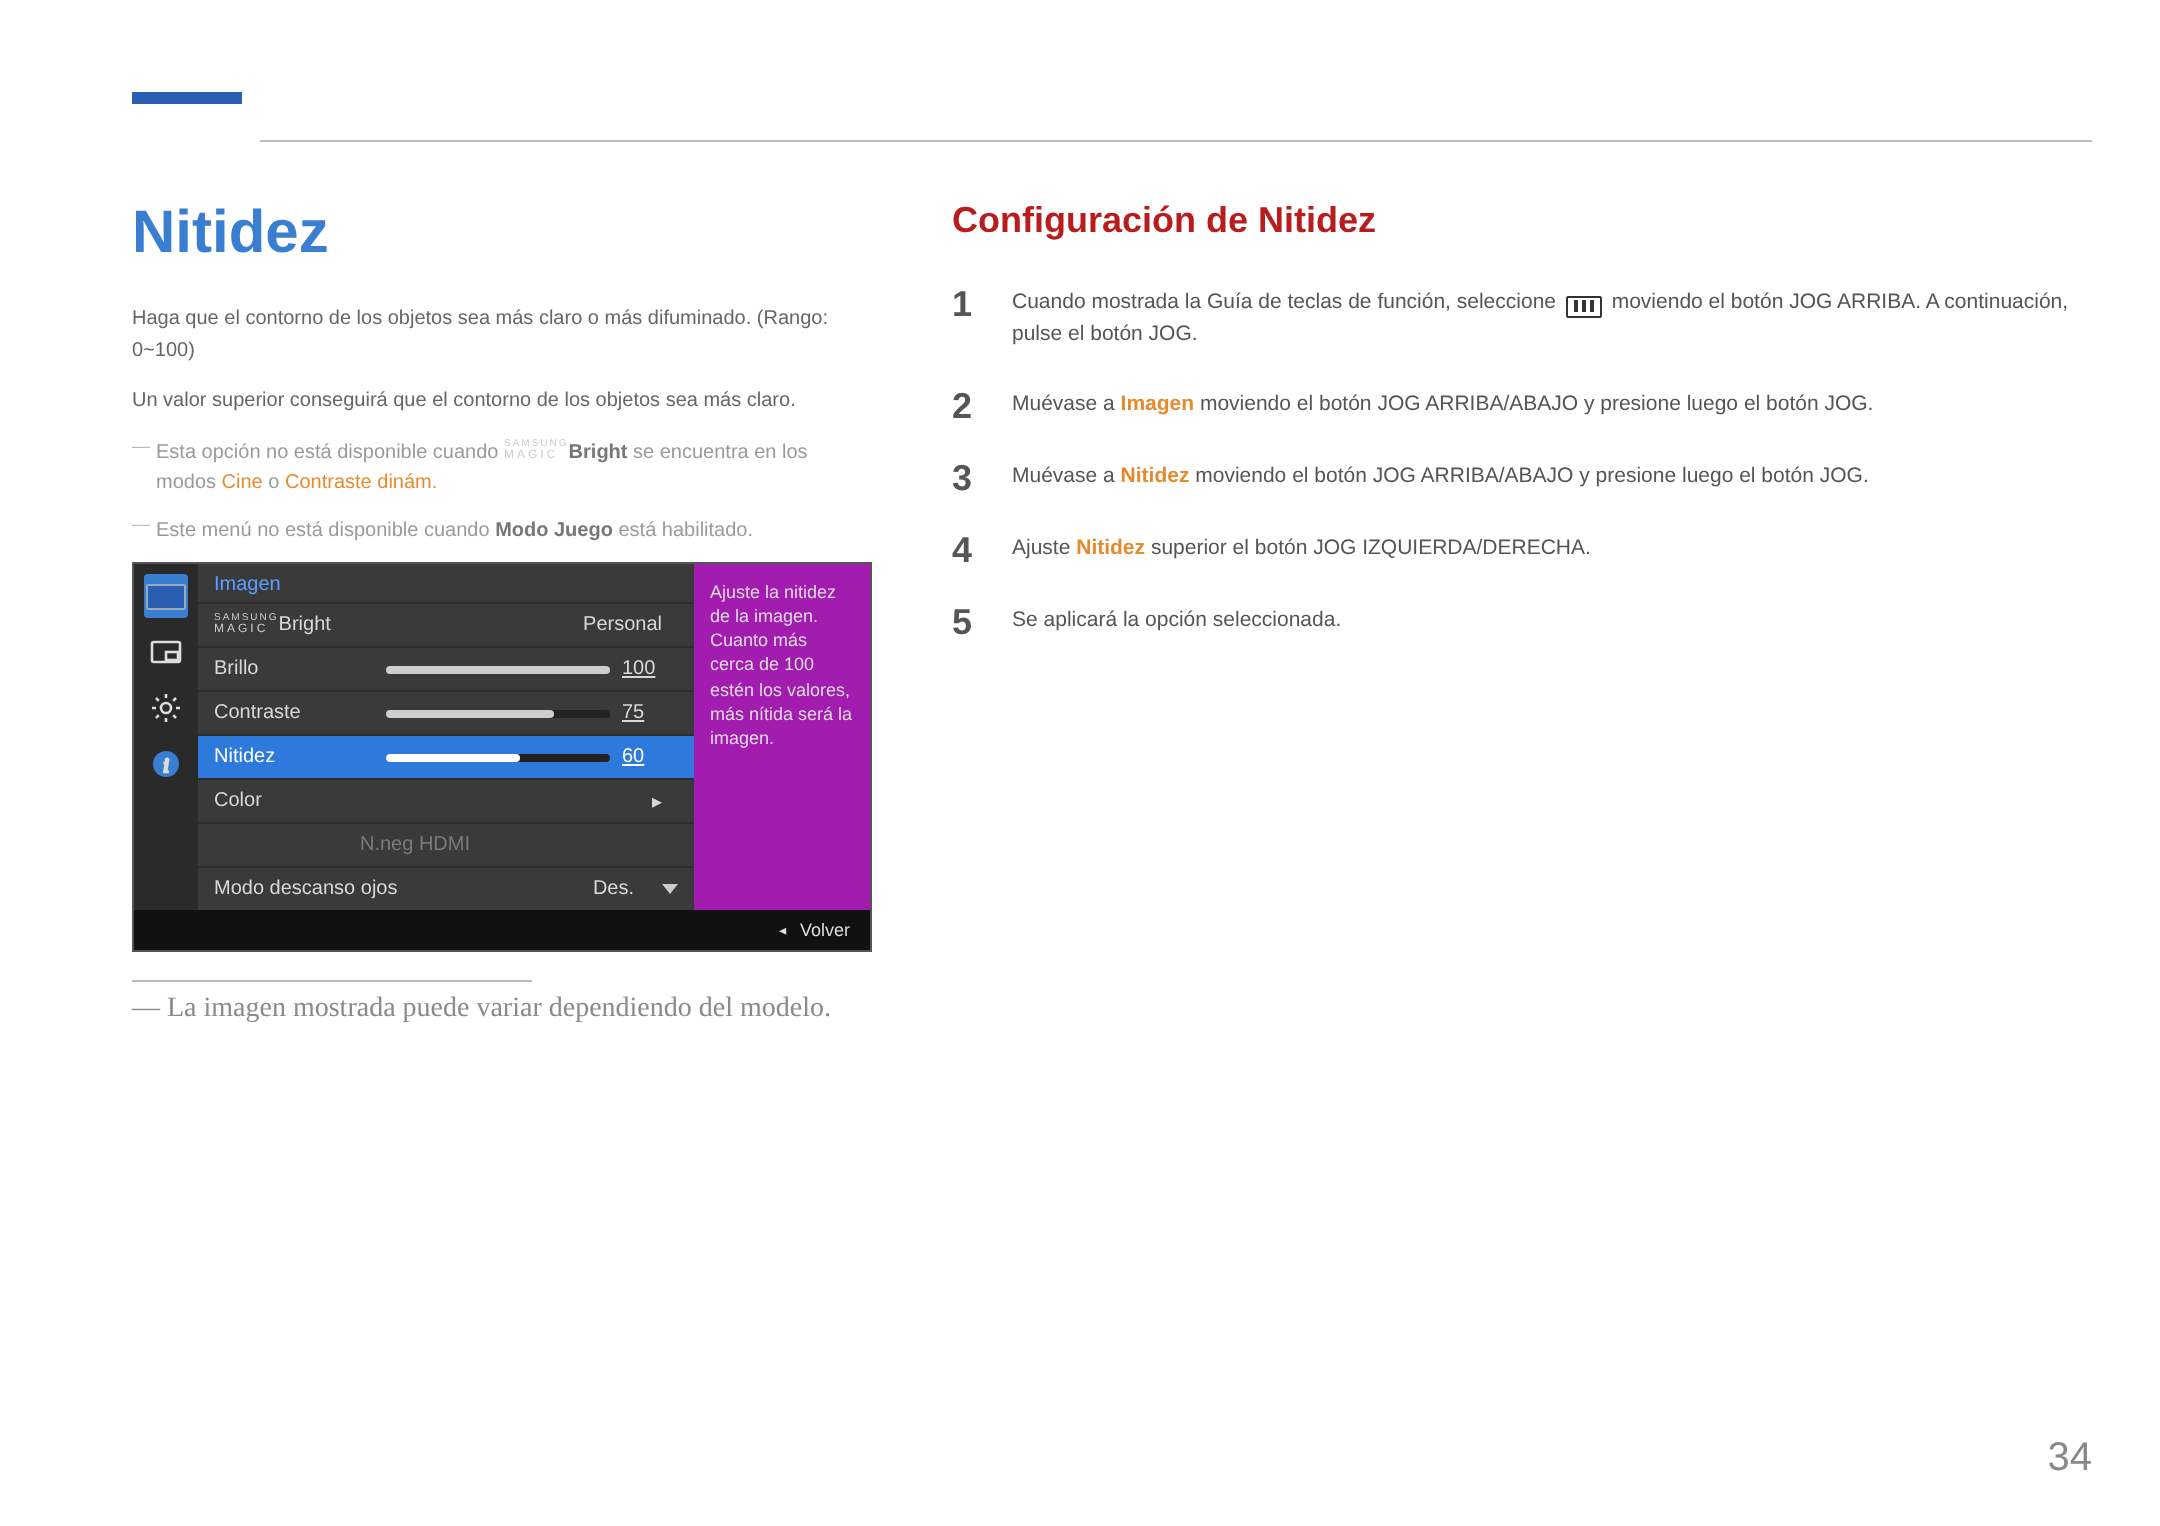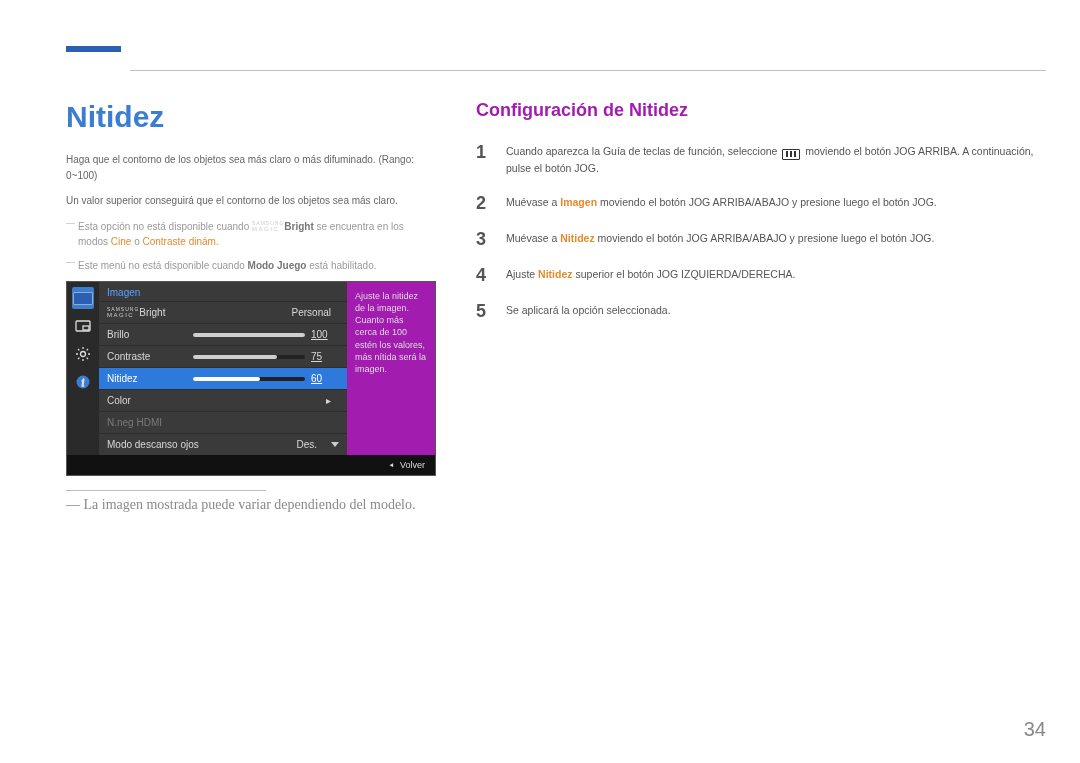--- a/index.html
+++ b/index.html
@@ -8,21 +8,21 @@
 
   .accent-bar { position: absolute; left: 50px; top: 46px; width: 55px; height: 6px; background: #2b5fb3; }
   .hr { position: absolute; left: 114px; top: 70px; right: 50px; height: 1px; background: #bfbfbf; }
 
   .cols { display: flex; gap: 40px; margin-top: 50px; }
   .col { flex: 1 1 0; }
   .col-left { max-width: 370px; }
   .col-right { flex: 1.4 1 0; }
 
   h1.title { font-size: 30px; font-weight: 700; color: #3a7ed2; margin-bottom: 18px; }
-  h2.subtitle { font-size: 18px; font-weight: 700; color: #a21caf; margin-bottom: 22px; }
+  h2.subtitle { font-size: 18px; font-weight: 700; color: #b91c1c; margin-bottom: 22px; }
 
   .para { font-size: 10px; line-height: 1.55; color: #666; margin-bottom: 10px; }
   .note { font-size: 10px; line-height: 1.55; color: #9a9a9a; margin-bottom: 8px; position: relative; padding-left: 12px; }
   .note::before { content: "―"; position: absolute; left: 0; top: -2px; color: #bbb; font-size: 9px; }
   .bold-dark { font-weight: 700; color: #777; }
   .bold-orange { font-weight: 400; color: #e58b2e; }
   .tiny-magic { font-size: 6px; letter-spacing: 1.2px; color: #9a9a9a; vertical-align: 1px; }
   .tiny-magic-sup { font-size: 5px; letter-spacing: 1px; color: #9a9a9a; display:inline-block; line-height:1; }
 
   
@@ -35,21 +35,21 @@
   .osd-side svg { stroke:#ddd; fill:none; stroke-width:1.3; }
   .osd-main { flex:1; background:#3a3a3a; }
   .osd-head { color:#5aa0ff; font-size:10px; padding:5px 8px 3px; }
   .osd-row { display:flex; align-items:center; padding:4px 8px; border-top:1px solid #2d2d2d; height:22px; }
   .osd-row.sel { background:#2d79dc; color:#fff; }
   .osd-row .lbl { flex:0 0 86px; }
   .osd-row .bar { flex:1; height:4px; background:#222; border-radius:2px; position:relative; margin-right:6px; }
   .osd-row .bar .fill { position:absolute; left:0; top:0; bottom:0; background:#cfcfcf; border-radius:2px; }
   .osd-row.sel .bar .fill { background:#fff; }
   .osd-row .val { width:28px; text-align:left;text-decoration:underline; }
-  .osd-row.disabled { color:#7a7a7a; }
+  .osd-row.disabled { color:#7a7a7a;justify-content:center; }
   .osd-row .valtxt { flex:1; text-align:right; padding-right:8px; }
   .osd-desc { width:88px; background:#a21caf; padding:8px; font-size:9px; line-height:1.35; color:#ddd; }
   .osd-foot { background:#111; color:#ddd; font-size:9px; padding:5px 10px; text-align:right; }
   .osd-foot .tri { display:inline-block; transform:scale(0.8); margin-right:4px; }
   .magic-inline { display:inline-block; line-height:1; vertical-align:middle; }
   .magic-inline .sup { font-size:5px; letter-spacing:1px; color:#ccc; display:block; }
   .magic-inline .low { font-size:6px; letter-spacing:1.5px; color:#ccc; display:block; }
 
   .hr-small { width:200px; height:1px; background:#bbb; margin:14px 0 6px; }
   .footnote { font-size:14px; color:#8a8a8a;font-family:Liberation Serif, serif; }
@@ -179,21 +179,21 @@
     </div>
 
     <div class="col col-right">
       <h2 class="subtitle">Configuración de Nitidez</h2>
 
       <div class="steps">
 
         <div class="step">
           <div class="num">1</div>
           <div>
-            <span>Cuando aparezca la Guía de teclas de función, seleccione </span>
+            <span>Cuando mostrada la Guía de teclas de función, seleccione </span>
             <span class="menu-icon">
                 <span></span>
                 <span></span>
                 <span></span>
               </span>
             <span> moviendo el botón JOG ARRIBA. A continuación, pulse el botón JOG.</span>
           </div>
         </div>
 
         <div class="step">

